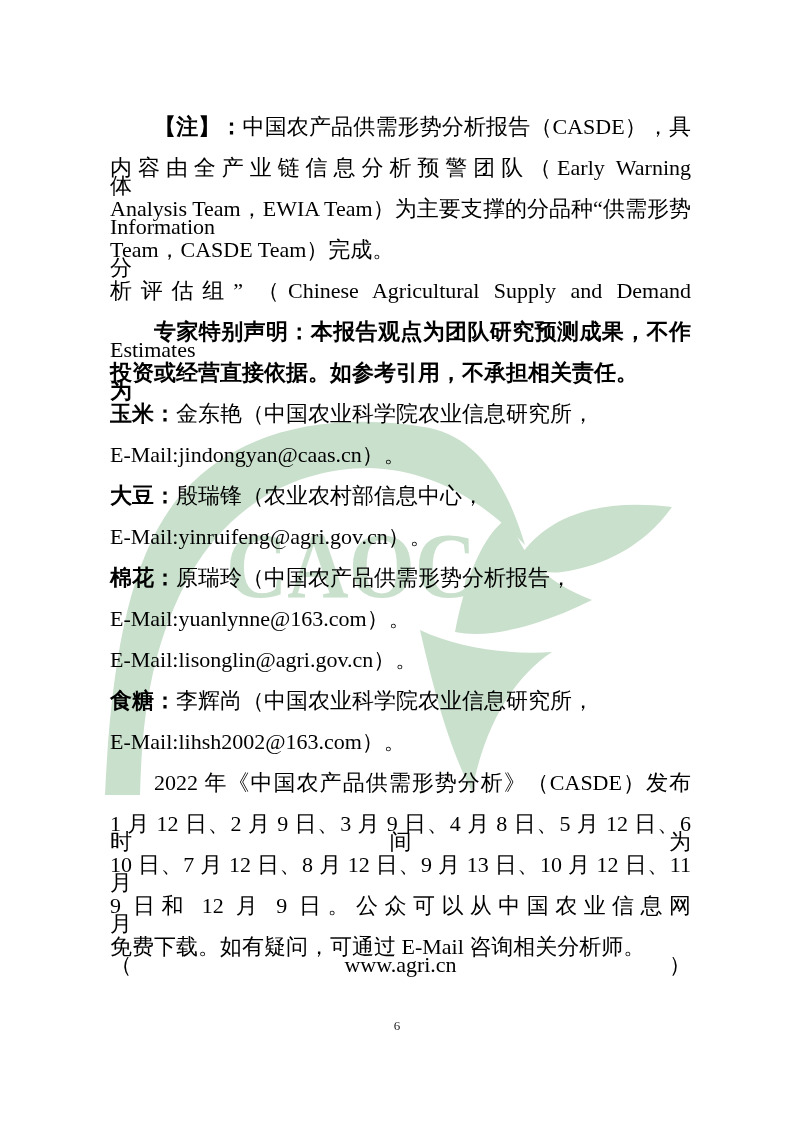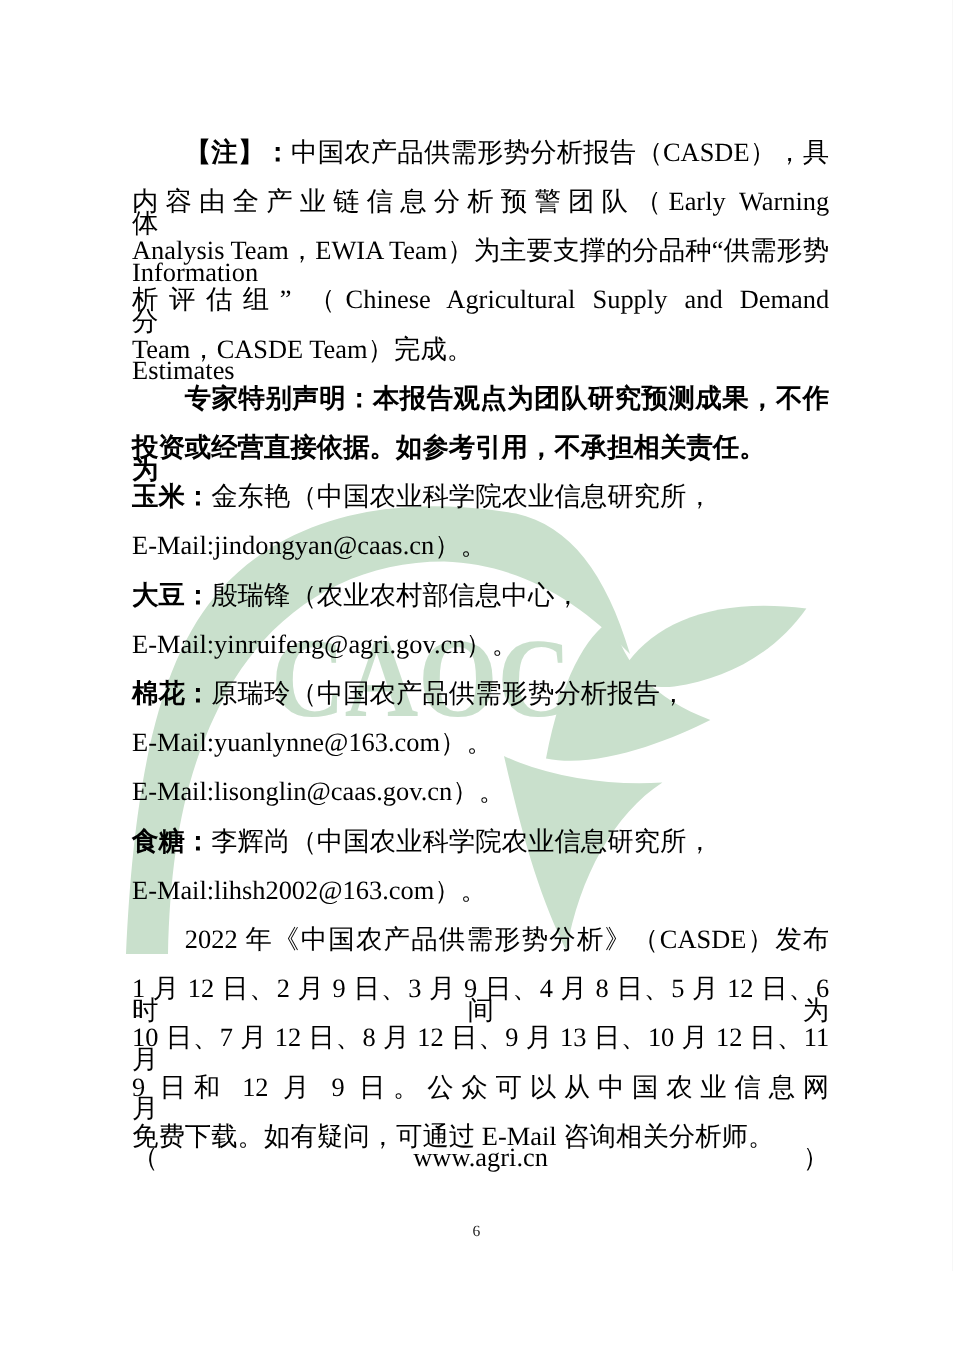--- a/index.html
+++ b/index.html
@@ -86,36 +86,36 @@
       Z"></path>
 
     <text x="226" y="597" fill="#c9e0cc" font-family="Liberation Serif, serif" font-weight="bold" font-size="94" textLength="250" lengthAdjust="spacingAndGlyphs">CAOC</text>
   </svg>
 
   <div class="content">
 
     <div class="line songti fill indent"><span class="bold">【注】：</span><span>中国农产品供需形势分析报告（CASDE），具体</span></div>
     <div class="line songti fill">内容由全产业链信息分析预警团队（Early Warning Information</div>
     <div class="line songti fill">Analysis Team，EWIA Team）为主要支撑的分品种“供需形势分</div>
+    <div class="line songti">Team，CASDE Team）完成。</div>
     <div class="line songti fill">析评估组” （Chinese Agricultural Supply and Demand Estimates</div>
-    <div class="line songti">Team，CASDE Team）完成。</div>
 
     <div class="line heiti fill indent">专家特别声明：本报告观点为团队研究预测成果，不作为</div>
     <div class="line heiti">投资或经营直接依据。如参考引用，不承担相关责任。</div>
 
     <div class="line songti"><span class="label">玉米：</span><span>金东艳（中国农业科学院农业信息研究所，</span></div>
     <div class="line songti">E-Mail:jindongyan@caas.cn）。</div>
 
     <div class="line songti"><span class="label">大豆：</span><span>殷瑞锋（农业农村部信息中心，</span></div>
     <div class="line songti">E-Mail:yinruifeng@agri.gov.cn）。</div>
 
     <div class="line songti"><span class="label">棉花：</span><span>原瑞玲（中国农产品供需形势分析报告，</span></div>
     <div class="line songti">E-Mail:yuanlynne@163.com）。</div>
 
-    <div class="line songti">E-Mail:lisonglin@caas.gov.cn）。</div>
+    <div class="line songti">E-Mail:lisonglin@agri.gov.cn）。</div>
 
     <div class="line songti"><span class="label">食糖：</span><span>李辉尚（中国农业科学院农业信息研究所，</span></div>
     <div class="line songti">E-Mail:lihsh2002@163.com）。</div>
 
     <div class="line songti fill indent">2022 年《中国农产品供需形势分析》（CASDE）发布时间为</div>
     <div class="line songti fill">1 月 12 日、2 月 9 日、3 月 9 日、4 月 8 日、5 月 12 日、6 月</div>
     <div class="line songti fill">10 日、7 月 12 日、8 月 12 日、9 月 13 日、10 月 12 日、11 月</div>
     <div class="line songti fill">9 日和 12 月 9 日。公众可以从中国农业信息网（www.agri.cn）</div>
     <div class="line songti">免费下载。如有疑问，可通过 E-Mail 咨询相关分析师。</div>
 

